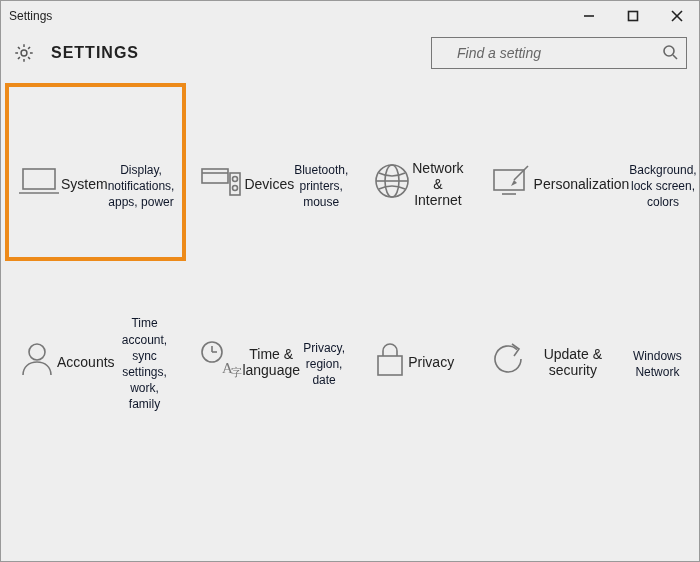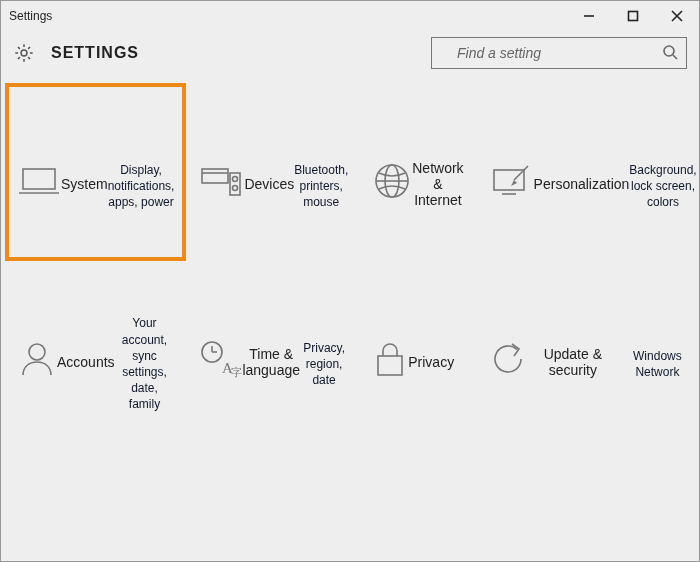--- a/index.html
+++ b/index.html
@@ -178,21 +178,21 @@
   </div>
 
   <div class="tile">
     <div class="ticon">
       <svg width="40" height="40" viewBox="0 0 40 40">
           <circle cx="20" cy="13" r="8"></circle>
           <path d="M6 36c0-8 6-13 14-13s14 5 14 13"></path>
         </svg>
     </div>
     <div class="ttitle">Accounts</div>
-    <div class="tdesc">Your account, sync settings, date, family</div>
+    <div class="tdesc">Time account, sync settings, work, family</div>
   </div>
 
   <div class="tile">
     <div class="ticon">
       <svg width="44" height="40" viewBox="0 0 44 40">
           <circle cx="14" cy="13" r="10"></circle>
           <line x1="14" y1="13" x2="14" y2="7"></line>
           <line x1="14" y1="13" x2="19" y2="13"></line>
           <text x="24" y="34" font-size="15" stroke="none" fill="currentColor" font-family="Segoe UI">A</text>
           <text x="33" y="37" font-size="11" stroke="none" fill="currentColor" font-family="Segoe UI">字</text>

